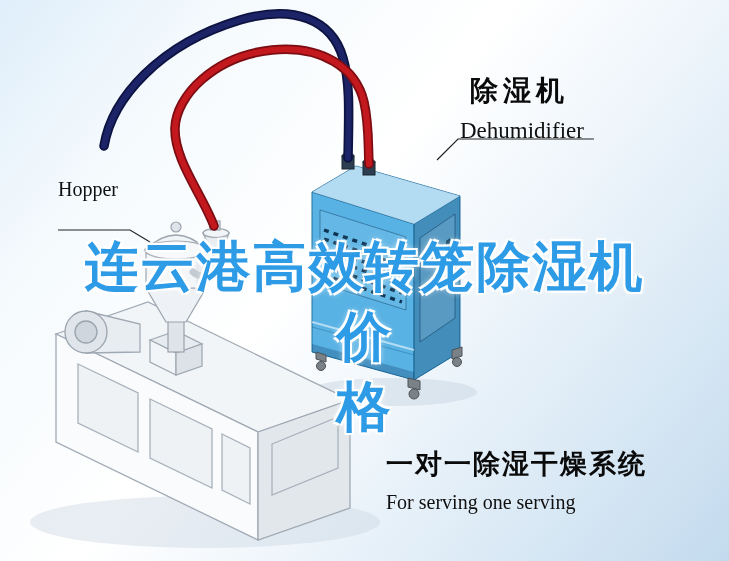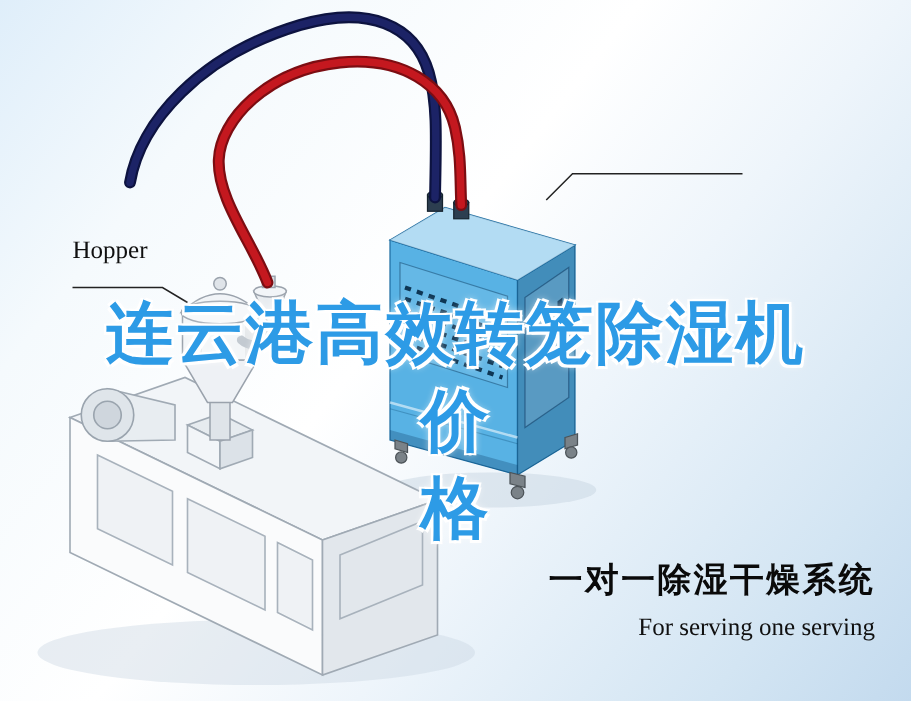--- a/index.html
+++ b/index.html
@@ -12,25 +12,25 @@
   .watermark{
     position:absolute;left:58px;right:58px;top:232px;z-index:3;
     text-align:center;font-weight:bold;font-size:54px;line-height:1.3;letter-spacing:2px;
     text-shadow:-2px -2px 0 #fff,2px -2px 0 #fff,-2px 2px 0 #fff,2px 2px 0 #fff,0 0 7px #fff;
   }
   .label{position:absolute;z-index:2;}
   .zh{display:block;font-weight:bold;color:#0a0a0a;}
   .en{display:block;font-family:"Liberation Serif",serif;color:#101010;}
   .hopper-label{left:50px;top:166px;}
   .hopper-label .zh{font-size:25px;letter-spacing:4px;}
-  .hopper-label .en{font-size:20px;margin:23px 0 0 8px;}
+  .hopper-label .en{font-size:20px;margin:12px 0 0 8px;}
   .dehu-label{left:460px;top:72px;}
   .dehu-label .zh{font-size:28px;letter-spacing:5px;margin-left:10px;}
   .dehu-label .en{font-size:23px;margin-top:8px;}
-  .system-label{left:386px;top:446px;width:314px;text-align:right;}
+  .system-label{left:386px;top:446px;width:314px;text-align:left;}
   .system-label .zh{font-size:27px;letter-spacing:2px;}
   .system-label .en{font-size:20px;margin-top:9px;}
 </style>
 </head>
 <body>
 
 <div class="canvas">
 
   <svg class="art" width="729" height="561" viewBox="0 0 729 561">
 
@@ -127,19 +127,23 @@
 
   <div class="watermark" style="color: rgb(45, 155, 230);">
     <div>连云港高效转笼除湿机价</div>
     <div>格</div>
   </div>
 
   <div class="label hopper-label">
     <span class="en">Hopper</span>
   </div>
 
+  <div class="label dehu-label">
+    <span class="zh">除湿机</span>
+    <span class="en">Dehumidifier</span>
+  </div>
 
   <div class="label system-label">
     <span class="zh">一对一除湿干燥系统</span>
     <span class="en">For serving one serving</span>
   </div>
 
 </div>
 
 </body></html>

